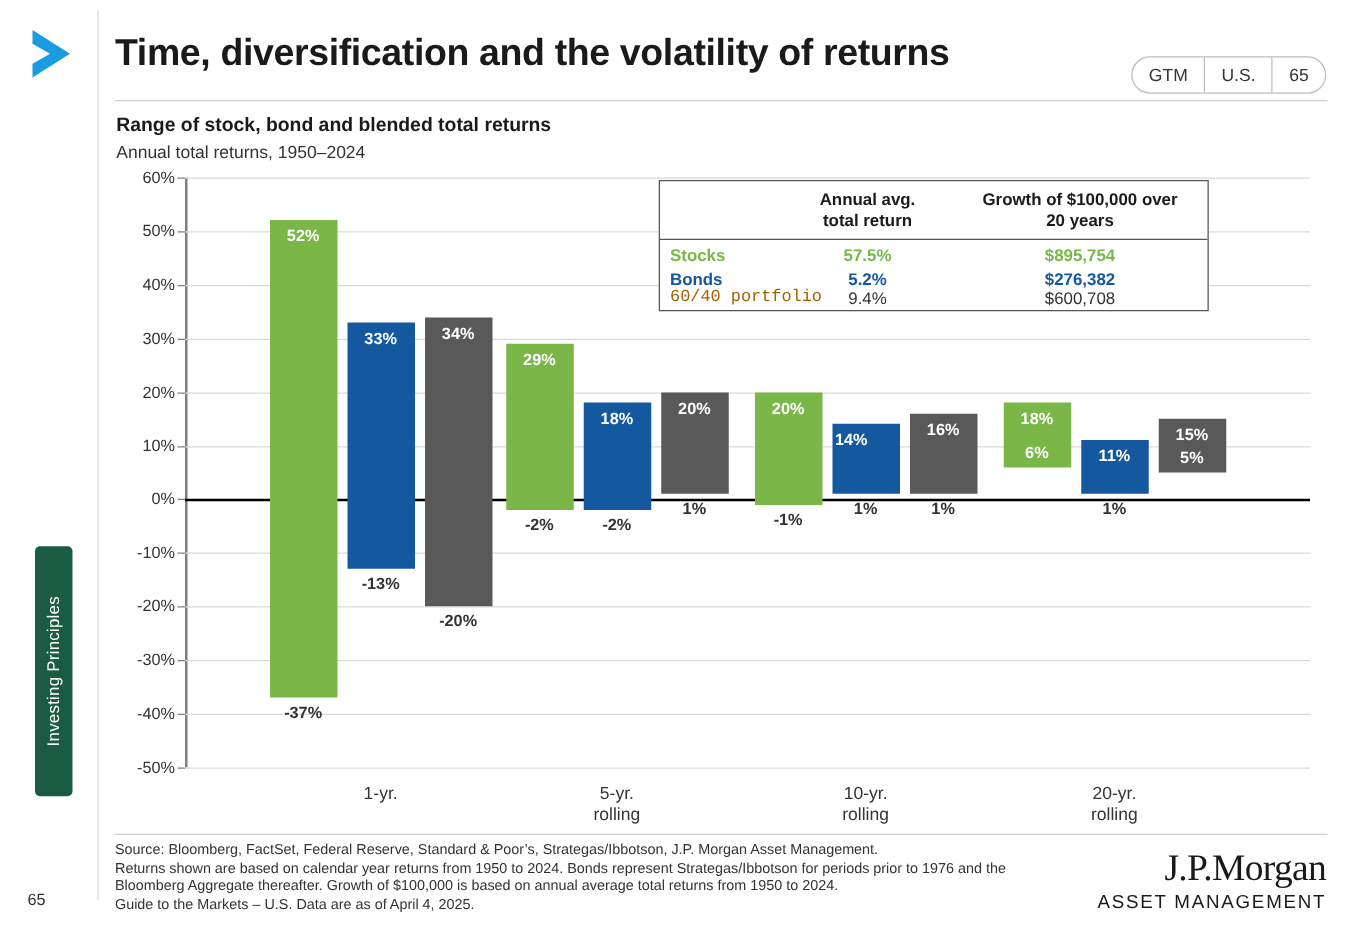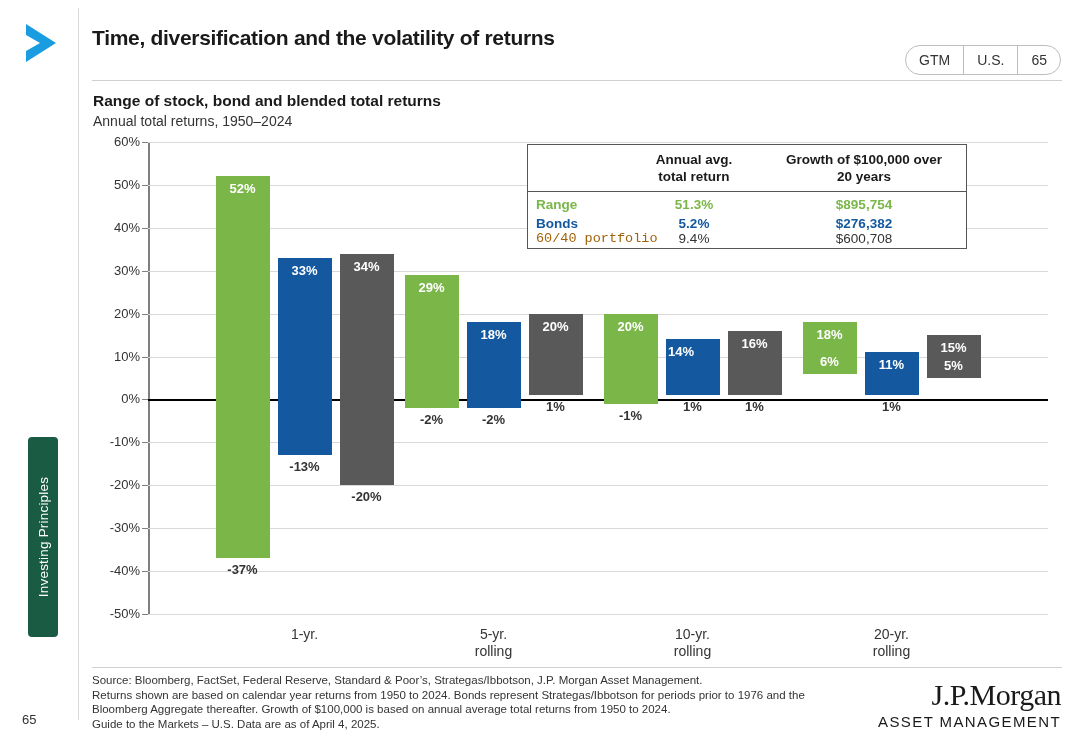--- a/index.html
+++ b/index.html
@@ -14,21 +14,21 @@
   }
   
   .arrow-logo {
     position:absolute; left:16px; top:18px; width:50px; height:50px;
   }
   .vrule {
     position:absolute; left:78px; top:8px; width:1px; height:712px; background:#d8d8d8;
   }
   .title {
     position:absolute; left:92px; top:26px;
-    font-size:21px; font-weight:bold; letter-spacing:-0.3px; color:#1a1a1a;
+    font-size:30px; font-weight:bold; letter-spacing:-0.3px; color:#1a1a1a;
   }
   .gtm-pill {
     position:absolute; right:18px; top:32px;
     height:30px; border:1px solid #bdbdbd; border-radius:15px;
     display:flex; align-items:stretch; background:#fff;margin-top:13px;
   }
   .gtm-pill .seg {
     display:flex; align-items:center; justify-content:center;
     font-size:14px; color:#333; padding:0 13px;
   }
@@ -190,22 +190,22 @@
   <div class="hdr-rule"></div>
   <div class="tbl-hdr" style="left:96px; top:6px; width:140px;">
     <div>Annual avg.</div>
     <div>total return</div>
   </div>
   <div class="tbl-hdr" style="left:236px; top:6px; width:200px;">
     <div>Growth of $100,000 over</div>
     <div>20 years</div>
   </div>
 
-  <div class="tbl-row-name" style="left:8px; top:52px; color:#7ab648; font-weight:bold;">Range</div>
-  <div class="tbl-cell" style="left:96px; top:52px; width:140px; color:#7ab648; font-weight:bold;">51.3%</div>
+  <div class="tbl-row-name" style="left:8px; top:52px; color:#7ab648; font-weight:bold;">Stocks</div>
+  <div class="tbl-cell" style="left:96px; top:52px; width:140px; color:#7ab648; font-weight:bold;">57.5%</div>
   <div class="tbl-cell" style="left:236px; top:52px; width:200px; color:#7ab648; font-weight:bold;">$895,754</div>
 
   <div class="tbl-row-name" style="left:8px; top:71px; color:#1459a0; font-weight:bold;">Bonds</div>
   <div class="tbl-cell" style="left:96px; top:71px; width:140px; color:#1459a0; font-weight:bold;">5.2%</div>
   <div class="tbl-cell" style="left:236px; top:71px; width:200px; color:#1459a0; font-weight:bold;">$276,382</div>
 
   <div class="tbl-row-name" style="left:8px; top:86px; color:#a16207;font-family:Liberation Mono, monospace;">60/40 portfolio</div>
   <div class="tbl-cell" style="left:96px; top:86px; width:140px; color:#333;">9.4%</div>
   <div class="tbl-cell" style="left:236px; top:86px; width:200px; color:#333;">$600,708</div>
 </div>

